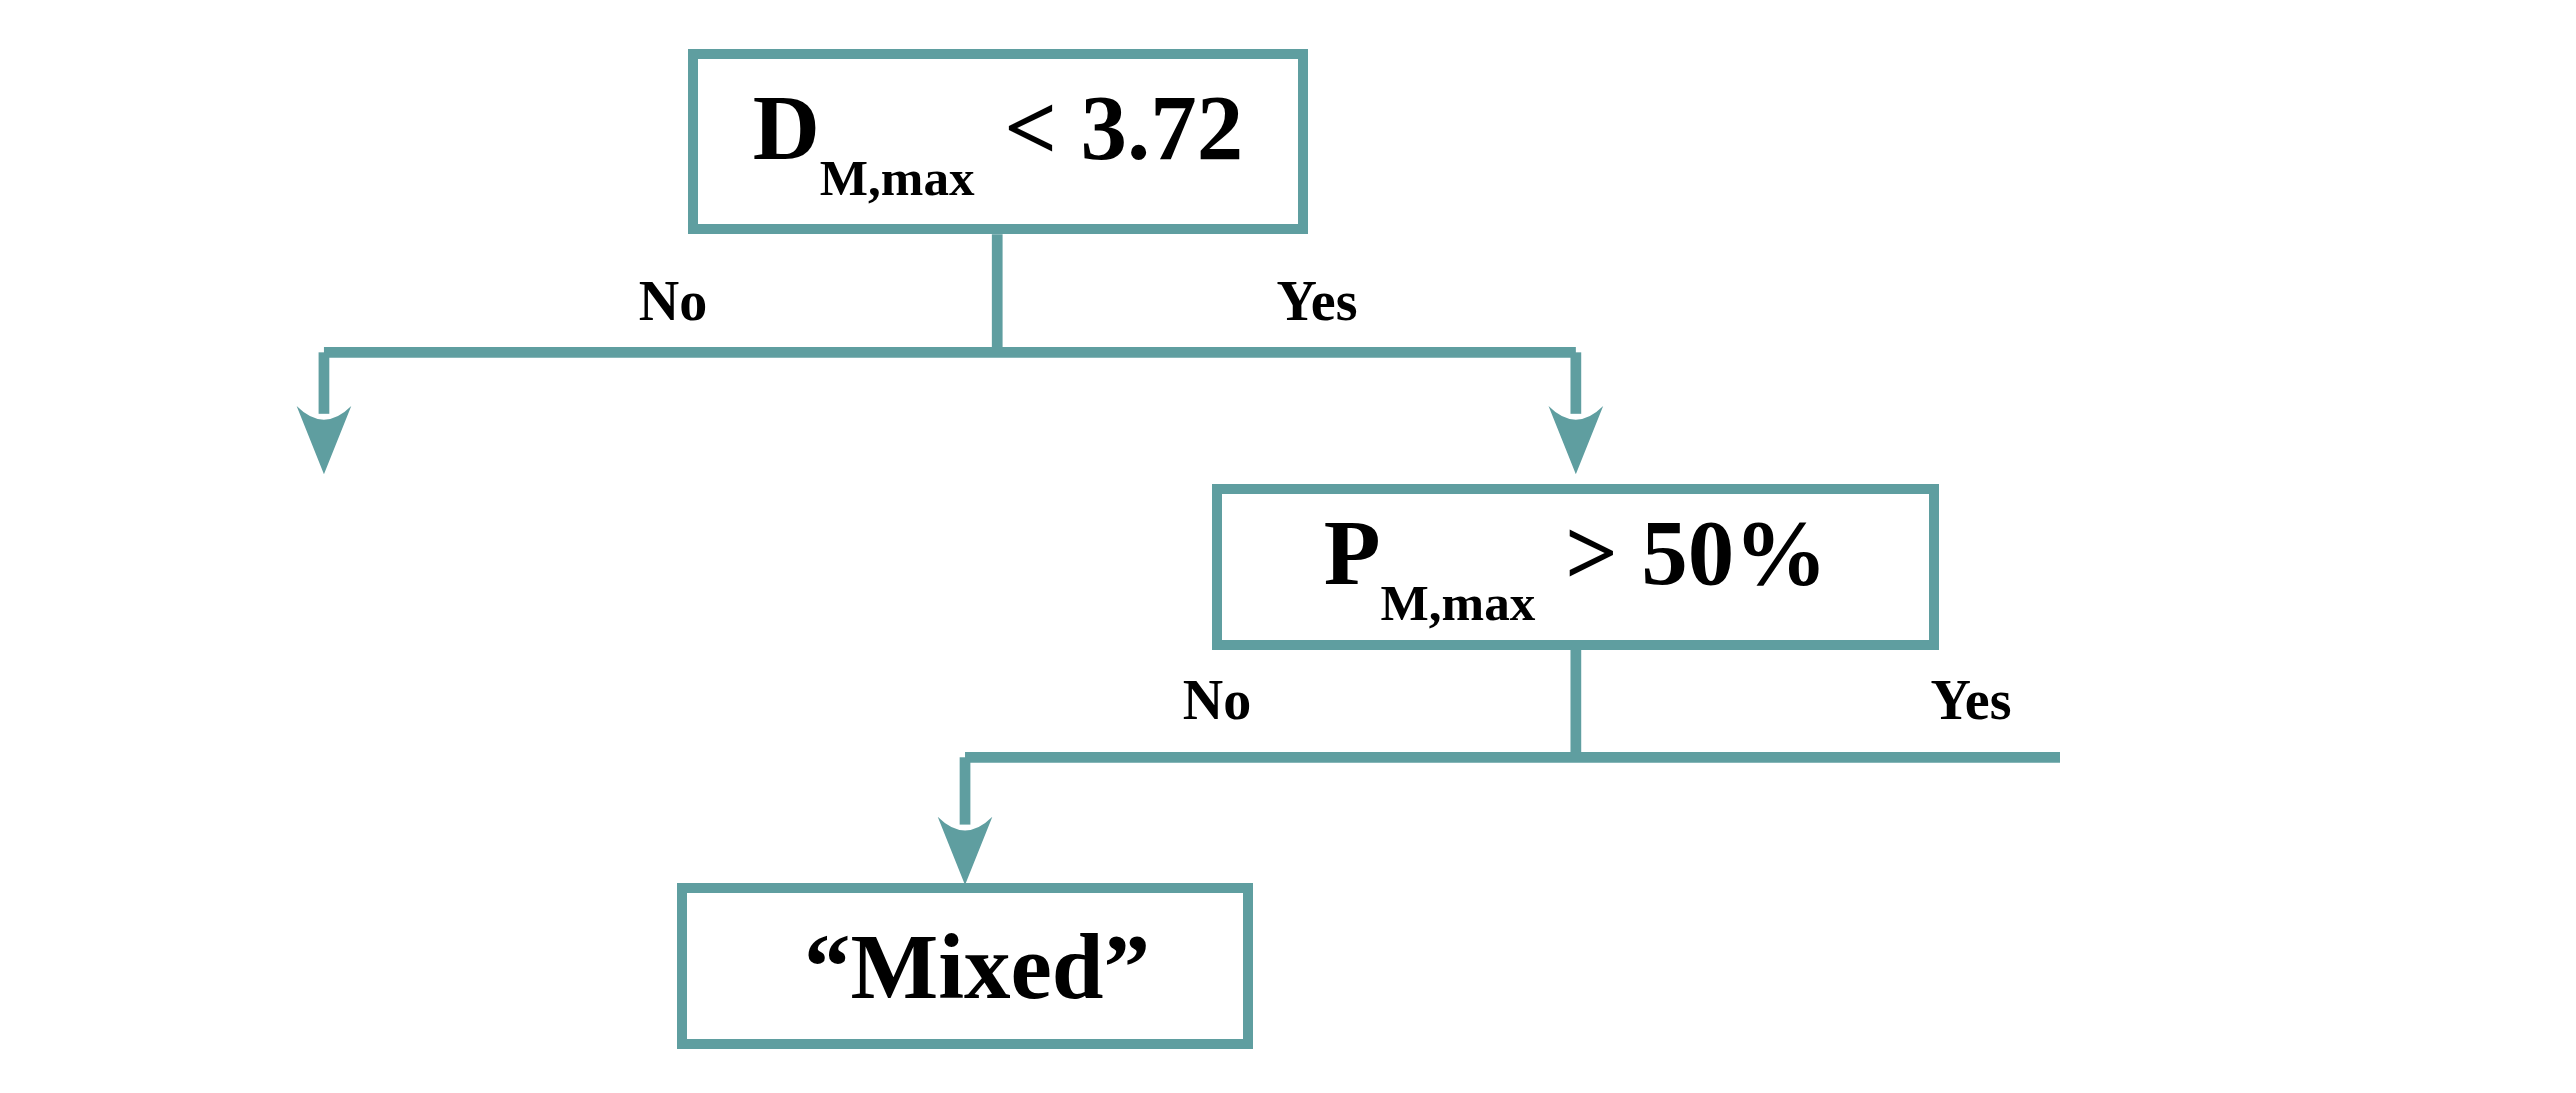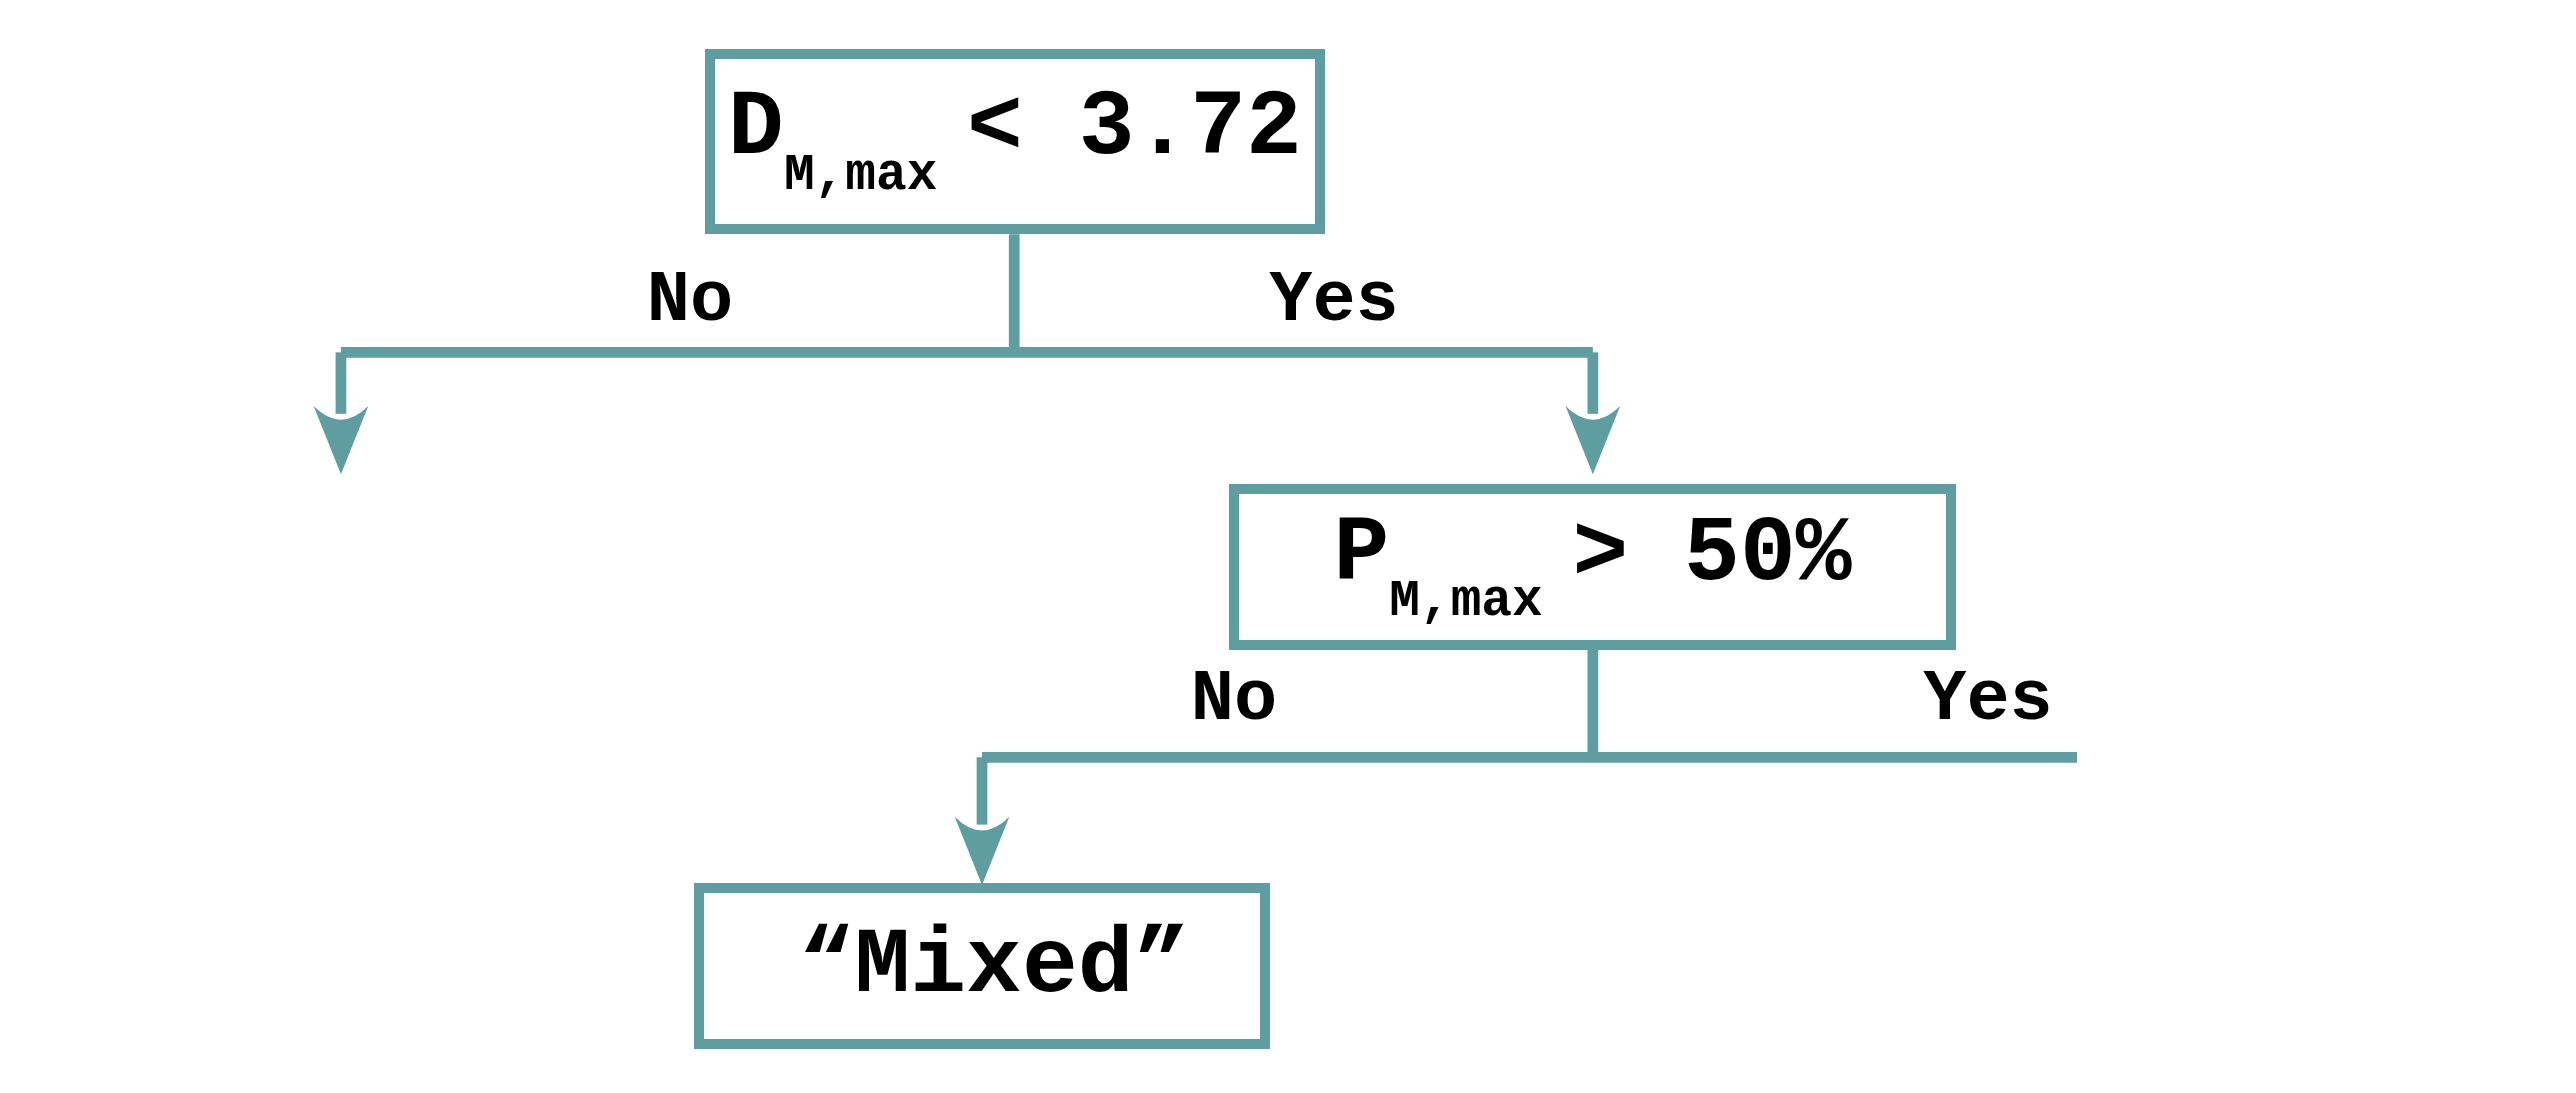--- a/index.html
+++ b/index.html
@@ -2,25 +2,24 @@
 <html style="--accent: #5f9ea0; --text: #000000; --bg: #ffffff;"><head>
 <meta charset="utf-8">
 <style>
   :root { --accent: #5f9ea0; --text: #000000; --bg: #ffffff; }
   html, body { margin: 0; padding: 0; background: var(--bg); }
   .canvas {
     position: relative;
     width: 2060px;
     height: 1094px;
     background: var(--bg);
-    font-family: Liberation Mono, monospace;
+    font-family: Liberation Serif, serif;
     font-weight: bold;
     color: var(--text);
     overflow: hidden;
-    margin-left: 17px;
   }
   svg.connectors {
     position: absolute;
     left: 0; top: 0;
     width: 2576px; height: 1094px;
   }
   .connector {
     stroke: var(--accent);
     stroke-width: 11;
     fill: none;
@@ -44,21 +43,21 @@
   .cond-sub {
     font-size: 0.55em;
     vertical-align: -0.7em;
   }
   .cond-cmp {
     margin-left: 0.32em;
   }
   .branch-label {
     position: absolute;
     transform: translate(-50%, -50%);
-    font-size: 72px;
+    font-size: 56px;
     line-height: 1;
     white-space: nowrap;
   }
 </style>
 </head>
 <body>
 
 <div class="canvas">
 
   <svg class="connectors" viewBox="0 0 2640 1121" aria-hidden="true">

